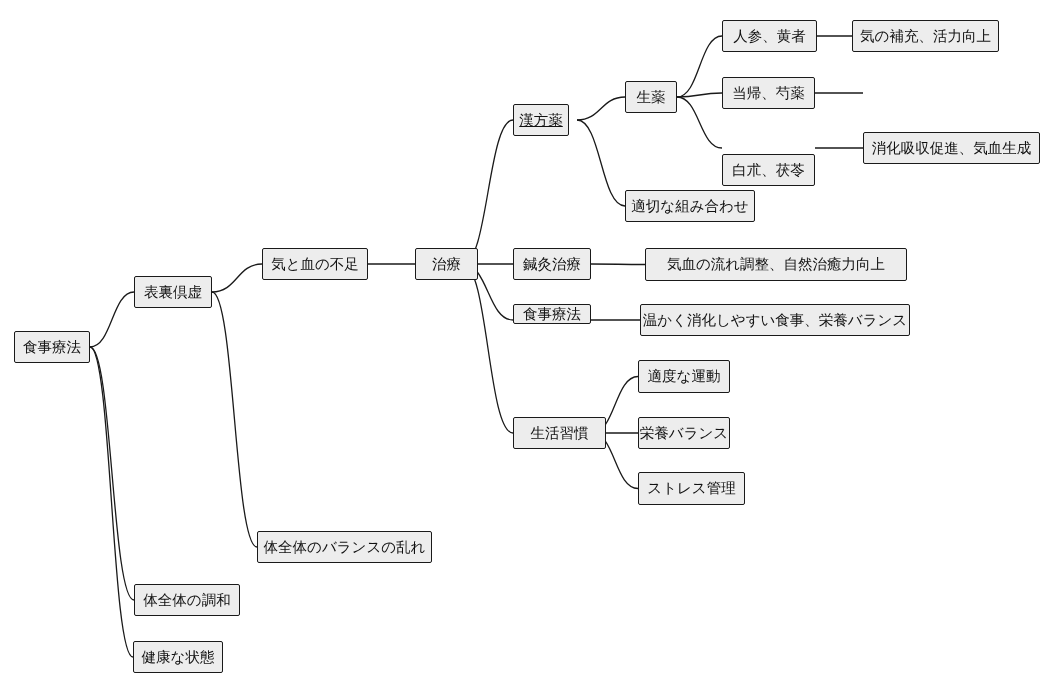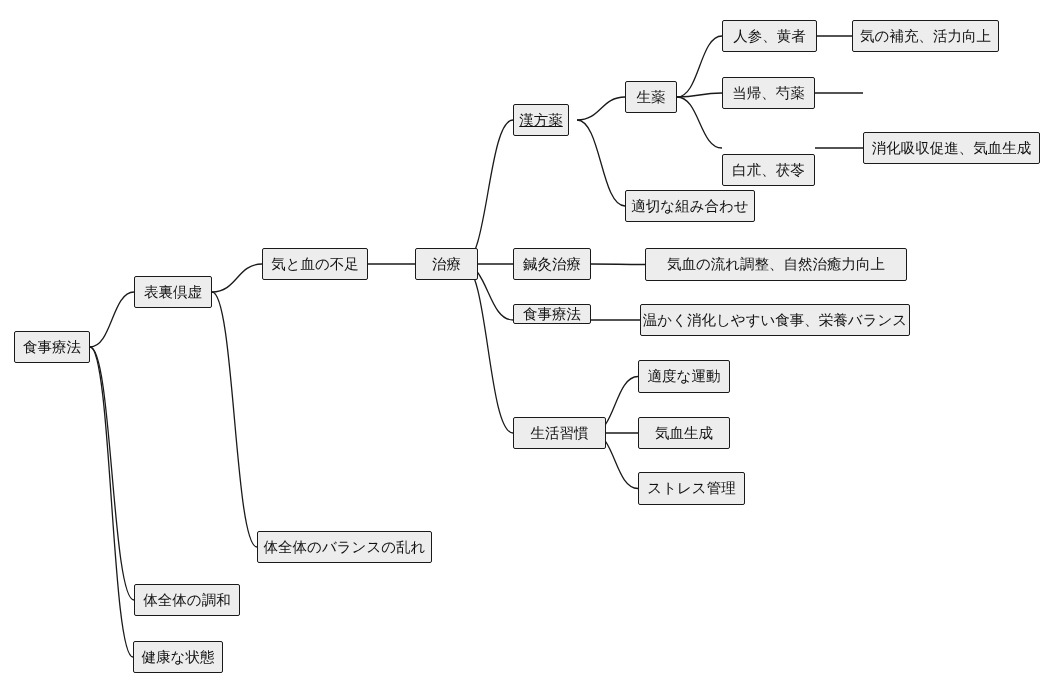--- a/index.html
+++ b/index.html
@@ -82,15 +82,15 @@
   <div class="node" style="left:625px; top:81px;  width:52px;  height:32px;">生薬</div>
   <div class="node" style="left:625px; top:190px; width:130px; height:32px;">適切な組み合わせ</div>
   <div class="node" style="left:722px; top:20px;  width:95px;  height:32px;">人参、黄者</div>
   <div class="node" style="left:722px; top:77px;  width:93px;  height:32px;">当帰、芍薬</div>
   <div class="node" style="left:722px; top:132px; width:93px;  height:32px;margin-top:22px;">白朮、茯苓</div>
   <div class="node" style="left:852px; top:20px;  width:147px; height:32px;">気の補充、活力向上</div>
   <div class="node" style="left:863px; top:132px; width:177px; height:32px;">消化吸収促進、気血生成</div>
   <div class="node" style="left:645px; top:248px; width:262px; height:33px;">気血の流れ調整、自然治癒力向上</div>
   <div class="node" style="left:640px; top:304px; width:270px; height:32px;">温かく消化しやすい食事、栄養バランス</div>
   <div class="node" style="left:638px; top:360px; width:92px;  height:33px;">適度な運動</div>
-  <div class="node" style="left:638px; top:417px; width:92px;  height:32px;">気血生成</div>
+  <div class="node" style="left:638px; top:417px; width:92px;  height:32px;">栄養バランス</div>
   <div class="node" style="left:638px; top:472px; width:107px; height:33px;">ストレス管理</div>
 </div>
 
 </body></html>

